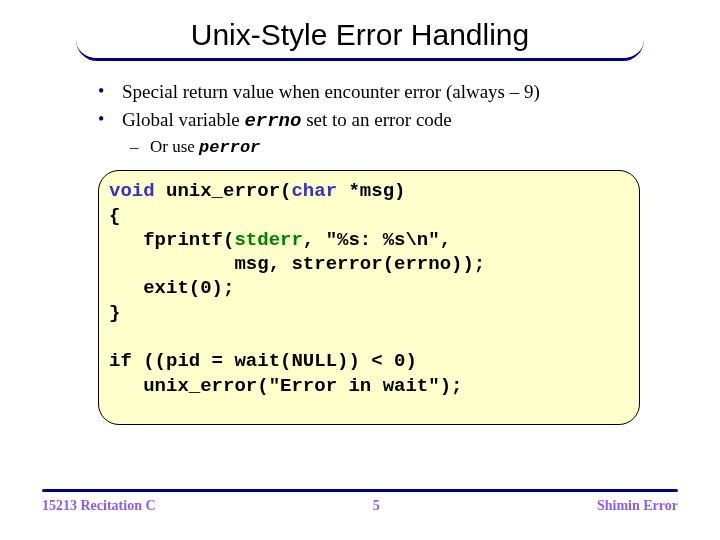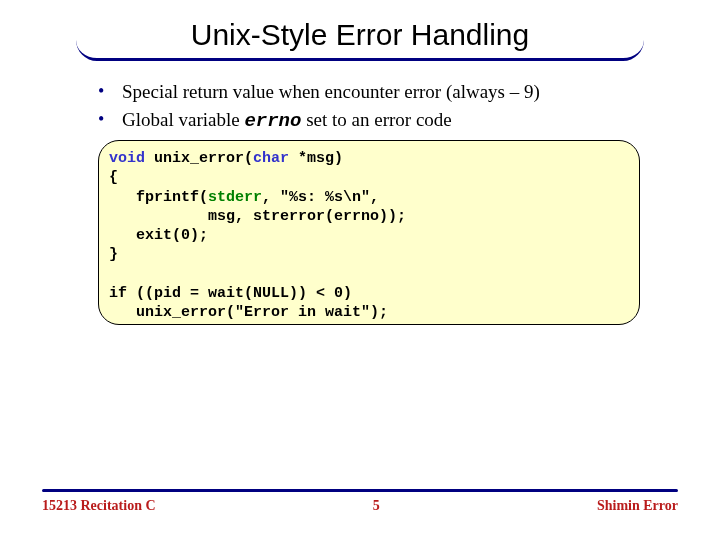--- a/index.html
+++ b/index.html
@@ -63,23 +63,23 @@
   }
   .mono {
     font-family: "Courier New", Courier, monospace;
     font-weight: bold;
     font-style: italic;
   }
   .codebox {
     margin: 6px 42px 0 60px;
     border: 1.5px solid #000;
     background: #ffffcc;
-    padding: 8px 10px 2px 10px;
+    padding: 8px 10px 26px 10px;
     font-family: "Courier New", Courier, monospace;
-    font-size: 15px;
+    font-size: 19px;
     font-weight: bold;
     line-height: 1.28;
     white-space: pre;
     color: #000;
   }
   .kw-blue { color: #3333cc; }
   .kw-green { color: #008000; }
   .footer {
     position: absolute;
     left: 0; right: 0;
@@ -89,36 +89,39 @@
   .footer-line {
     border-top: 3px solid #000080;
     margin-bottom: 6px;
   }
   .footer-text {
     display: flex;
     justify-content: space-between;
     font-family: "Times New Roman", Times, serif;
     font-size: 14px;
     font-weight: bold;
-    color: #b91c1c;
+    color: #8b5cf6;
   }
 </style>
 </head>
 <body>
 
 <div class="slide">
 
   <h1 class="title">Unix-Style Error Handling</h1>
 
   <div class="content">
     <div class="bullet">
       <span>Special return value when encounter error (always – 9)</span>
     </div>
     <div class="bullet">
       <span>Global variable </span><span class="mono">errno</span><span> set to an error code</span>
+    </div>
+    <div class="subbullet">
+      <span>Or use </span><span class="mono">perror</span>
     </div>
   </div>
 
   <div class="codebox"><span class="kw-blue">void</span><span> unix_error(</span><span class="kw-blue">char</span><span> *msg)</span>
 <span>{</span>
 <span>   fprintf(</span><span class="kw-green">stderr</span><span>, "%s: %s\n",</span>
 <span>           msg, strerror(errno));</span>
 <span>   exit(0);</span>
 <span>}</span>
 <span></span>

